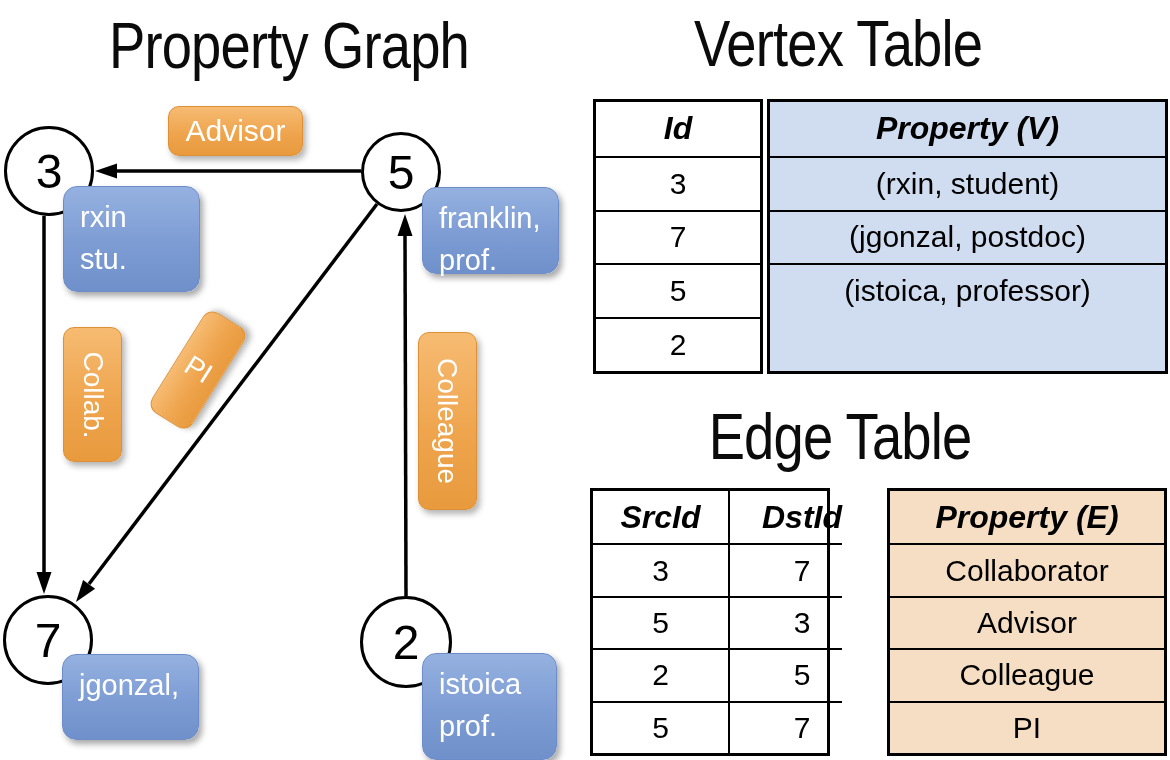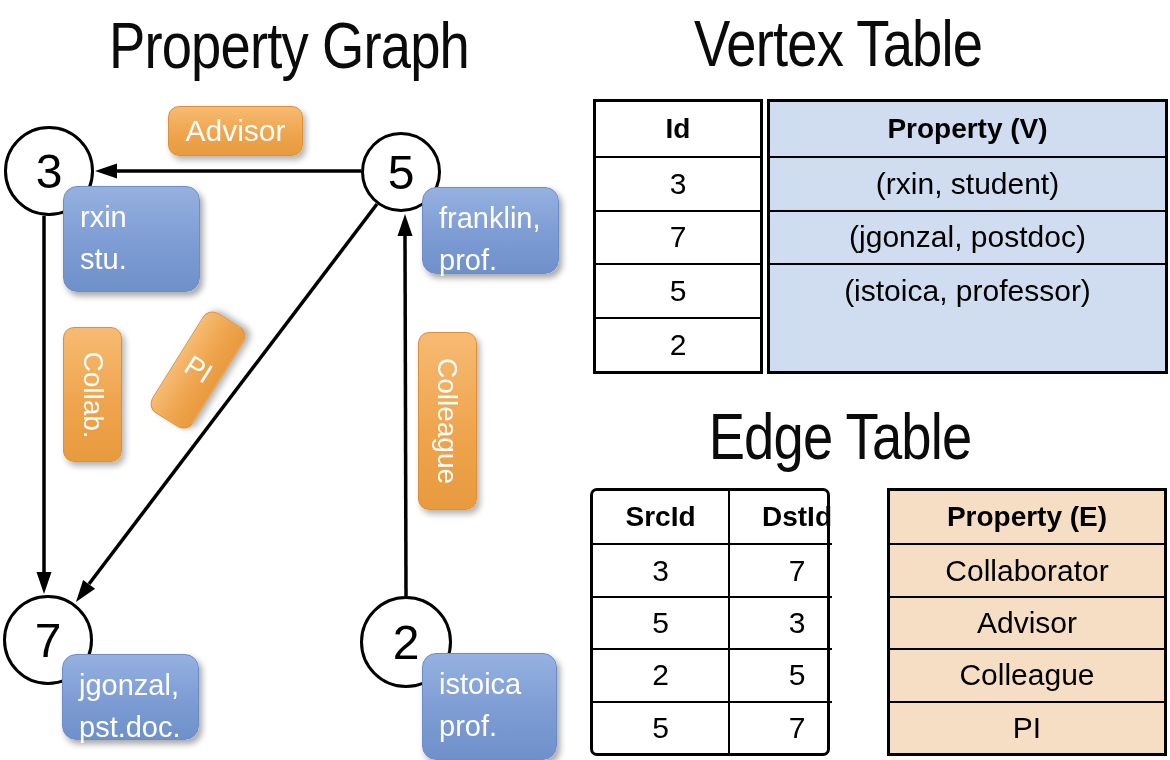--- a/index.html
+++ b/index.html
@@ -51,27 +51,27 @@
   }
   #elabel-advisor{left:168px;top:106px;width:135px;height:50px;font-size:30px;}
   #elabel-collab{left:63px;top:327px;width:59px;height:135px;}
   #elabel-colleague{left:418px;top:332px;width:59px;height:178px;}
   #elabel-pi{left:139px;top:346px;width:118px;height:48px;transform:rotate(-58deg);}
   .rot90{transform:rotate(90deg);white-space:nowrap;}
 
   
   .tbl{position:absolute;border:3px solid #000;display:grid;background:#fff;}
   .cell{display:flex;align-items:center;justify-content:center;font-size:30px;}
-  .cell.th{font-weight:bold;font-size:28px;}
+  .cell.th{font-weight:bold;font-size:32px;font-style:italic;}
   .bt{border-top:2px solid #000;}
   .bl{border-left:2px solid #000;padding-left:32px;}
 
   #vtable-id  {left:593px;top:99px;width:170px;height:275px;grid-template-rows:repeat(5,1fr);}
   #vtable-prop{left:767px;top:99px;width:401px;height:275px;grid-template-rows:repeat(5,1fr);background:#d0dcf0;}
-  #etable-src {left:590px;top:488px;width:240px;height:268px;grid-template-columns:135px 1fr;grid-template-rows:repeat(5,1fr);border-radius:7px;}
+  #etable-src {left:590px;top:488px;width:240px;height:268px;grid-template-columns:135px 1fr;grid-template-rows:repeat(5,1fr);}
   #etable-prop{left:887px;top:488px;width:280px;height:268px;grid-template-rows:repeat(5,1fr);background:#f5dec3;}
 </style>
 </head>
 <body>
 
 <div class="big-title" style="left:289px;top:14px;">Property Graph</div>
 
 <svg id="edge-svg" width="585" height="760" viewBox="0 0 585 760">
 
   <line x1="361" y1="171" x2="112" y2="171" stroke="#000" stroke-width="3.5"></line>
@@ -103,21 +103,20 @@
 <div class="vprop" id="vprop-3">
   <div>rxin</div>
   <div>stu.</div>
 </div>
 <div class="vprop" id="vprop-5">
   <div>franklin,</div>
   <div>prof.</div>
 </div>
 <div class="vprop" id="vprop-7">
   <div>jgonzal,</div>
-  <div>pst.doc.</div>
 </div>
 <div class="vprop" id="vprop-2">
   <div>istoica</div>
   <div>prof.</div>
 </div>
 
 <div class="elabel" id="elabel-advisor">
   <span>Advisor</span>
 </div>
 <div class="elabel" id="elabel-collab">

